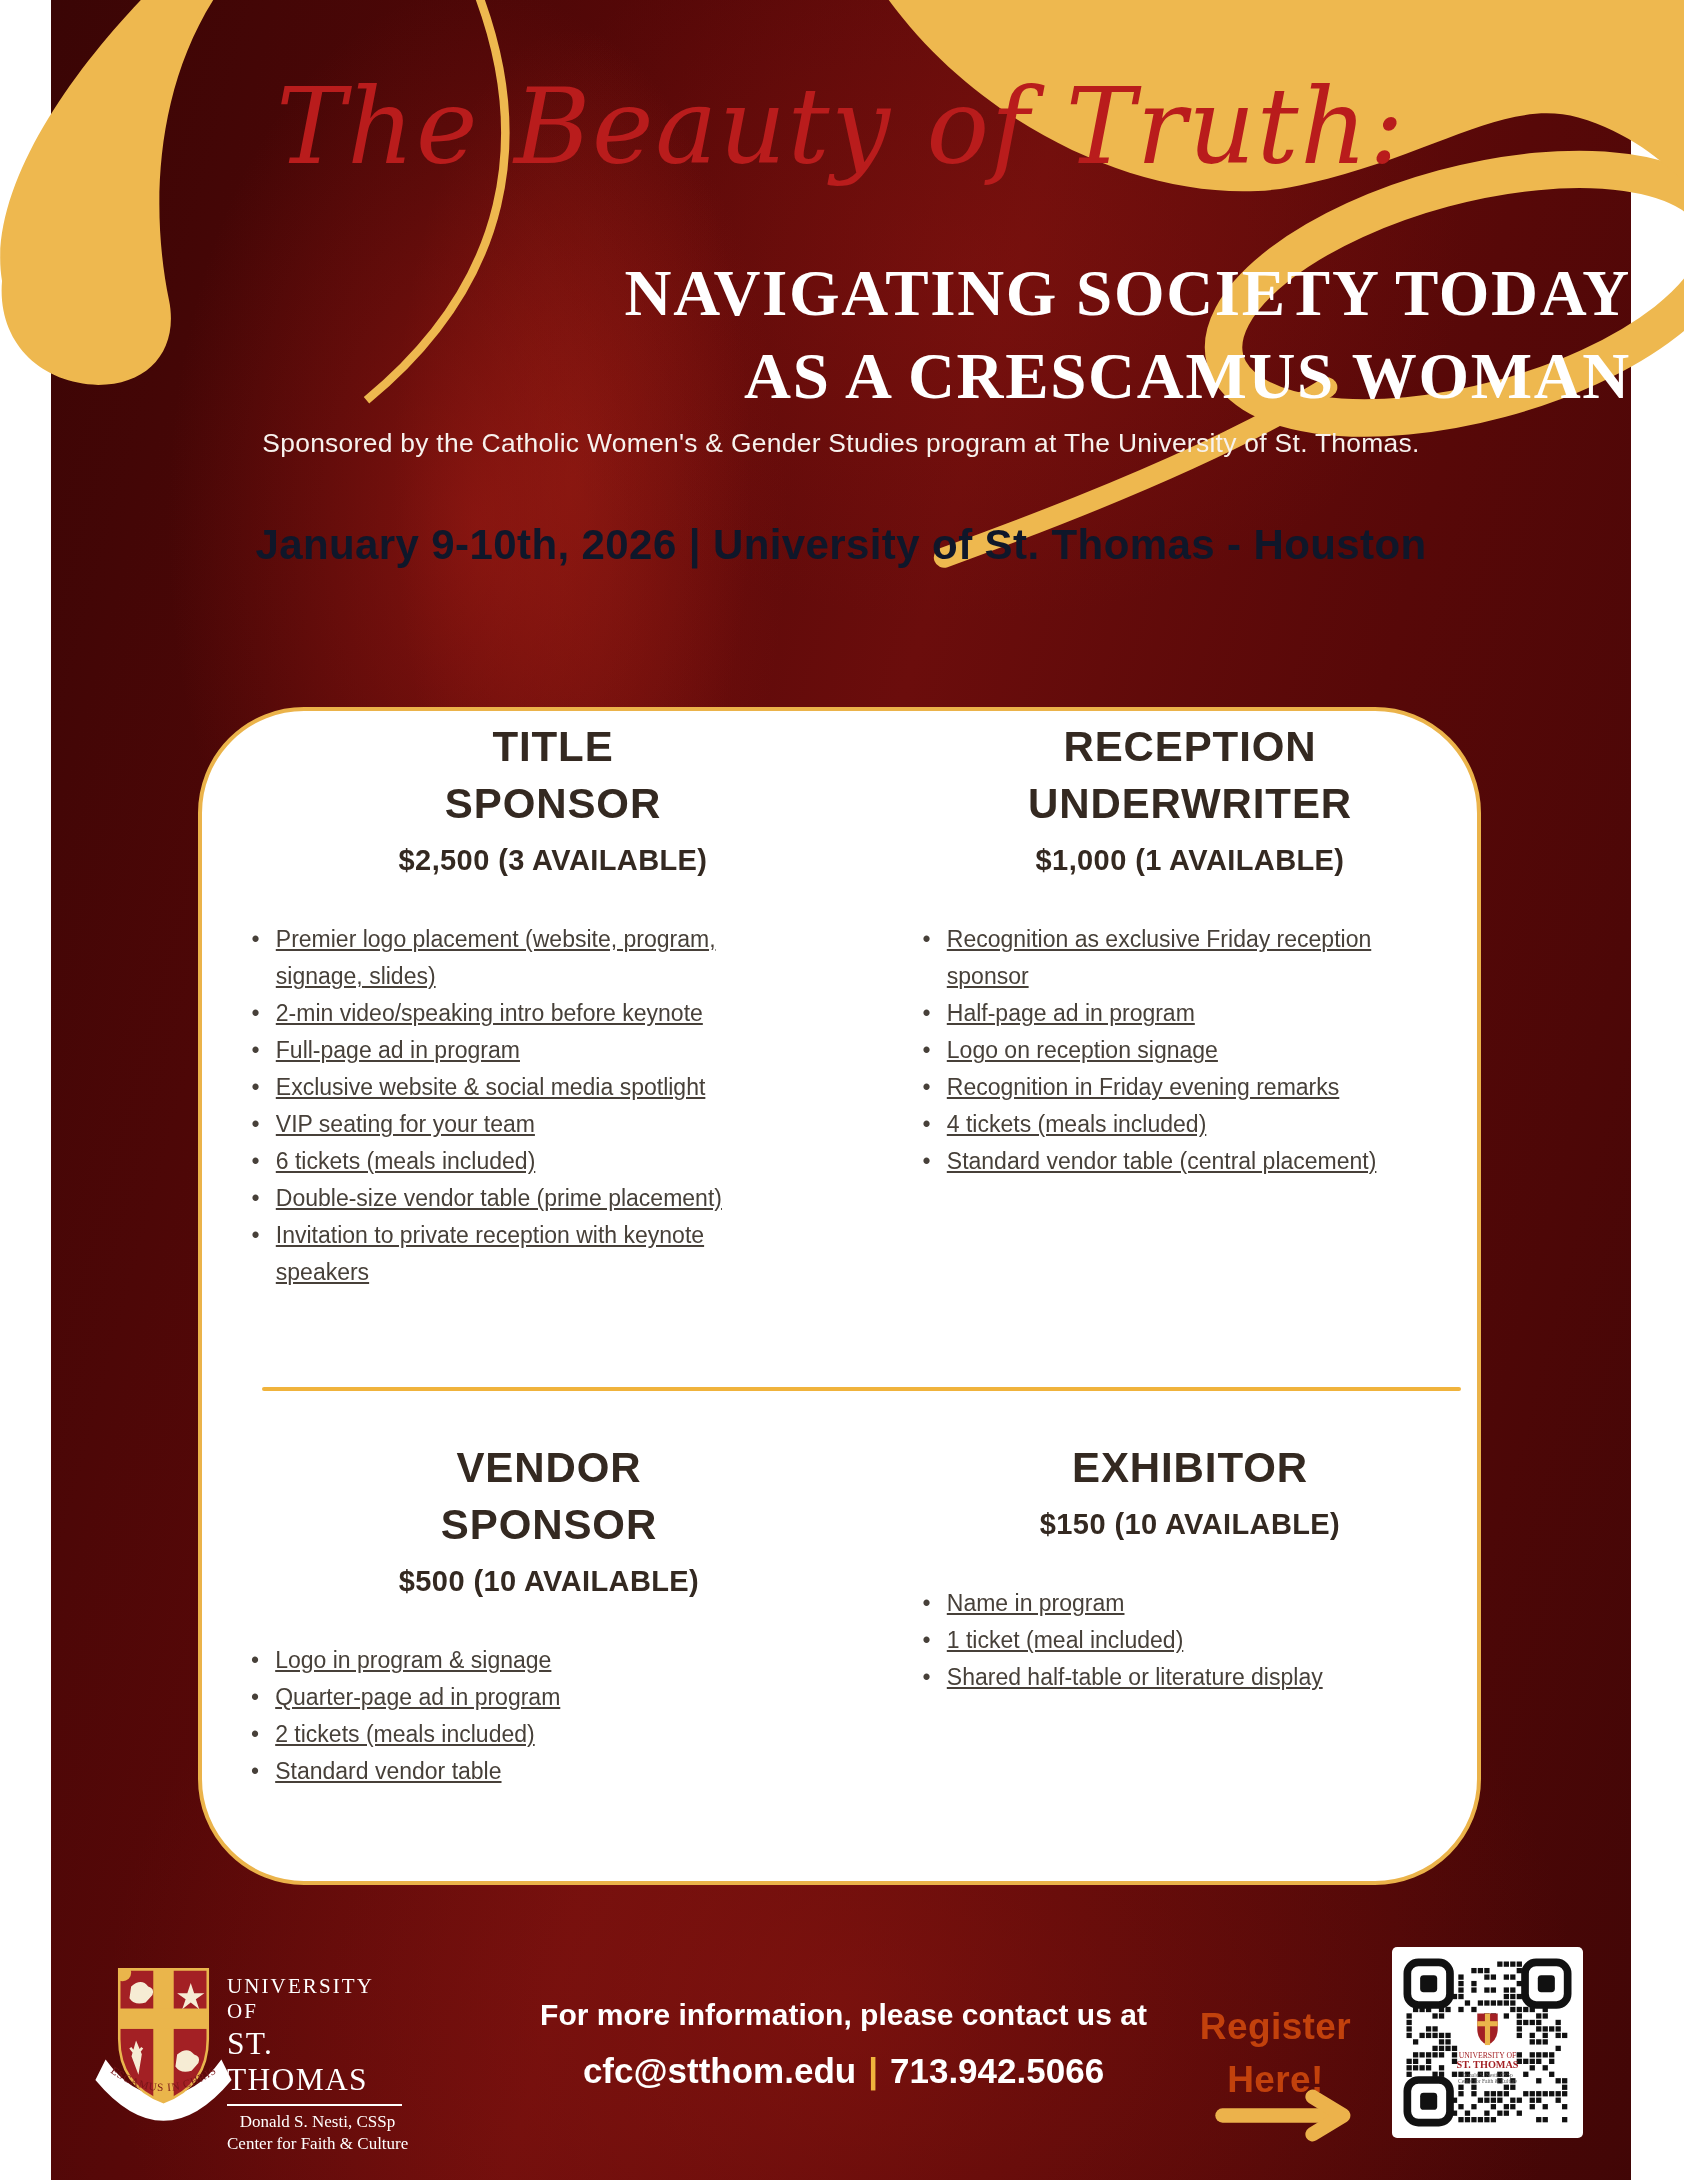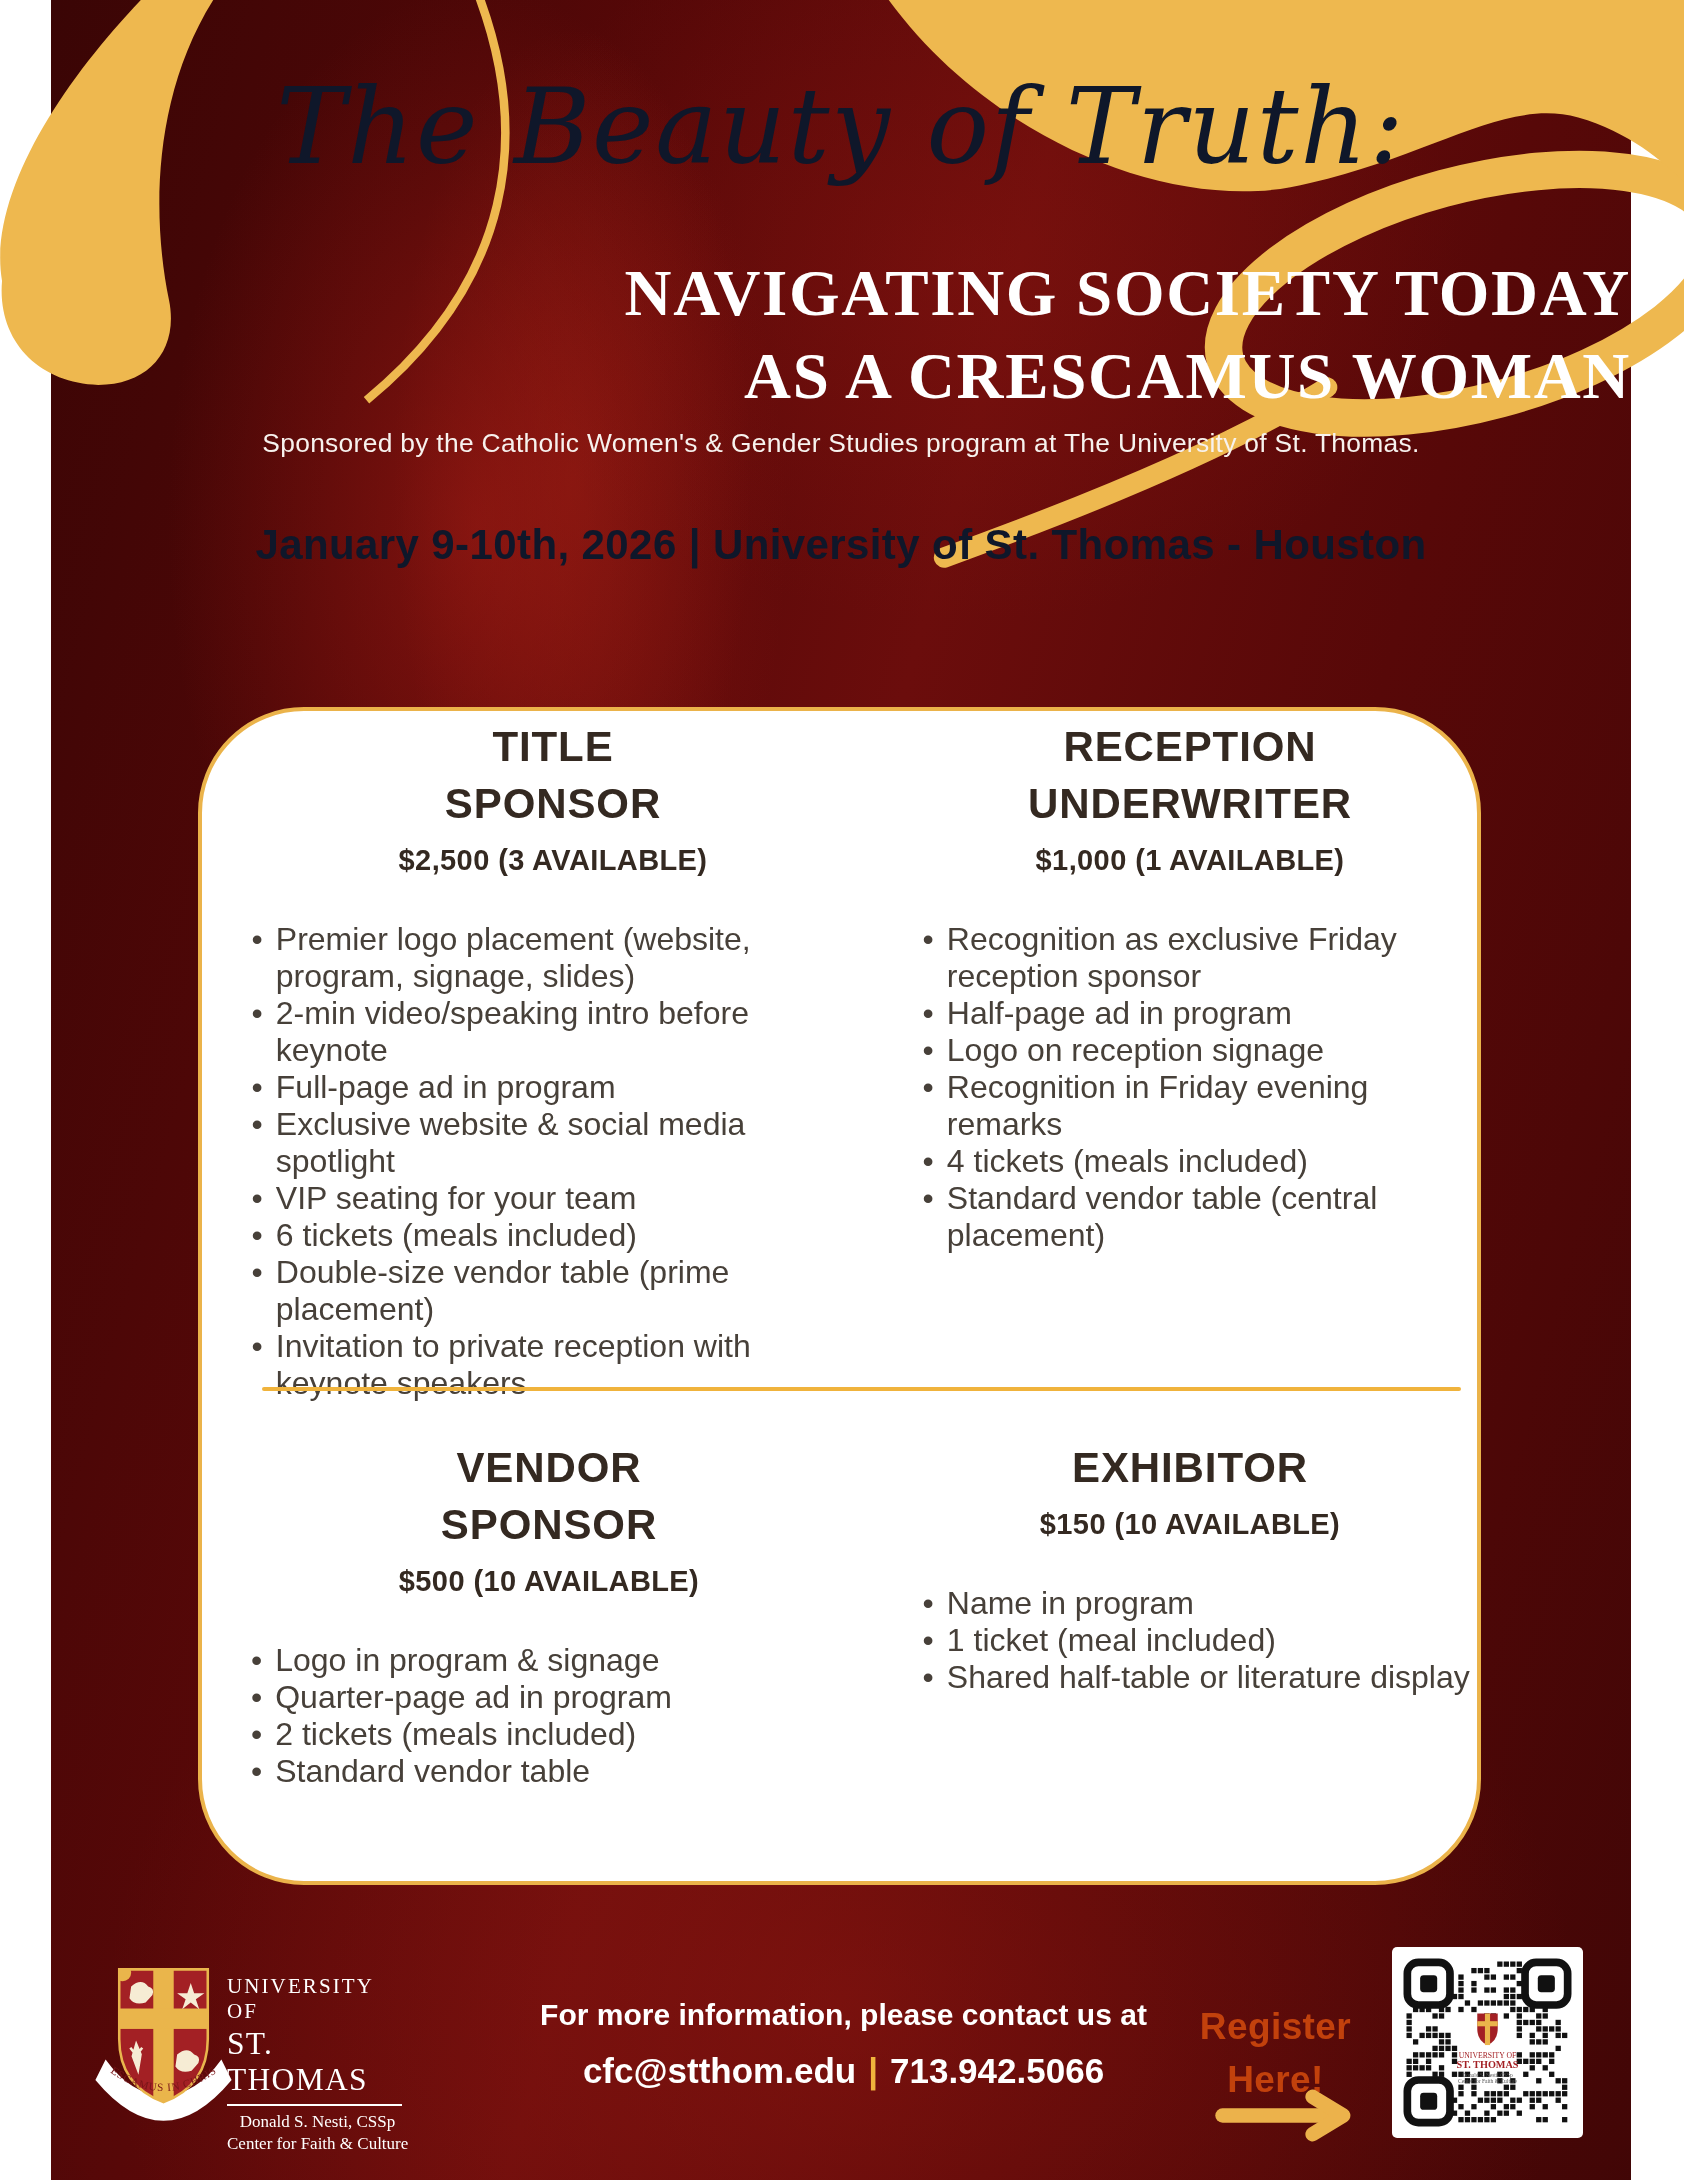--- a/index.html
+++ b/index.html
@@ -13,37 +13,37 @@
       radial-gradient(767px 554px at 58% 12%, rgba(140,22,16,.38), rgba(140,22,16,0) 65%),
       radial-gradient(1022px 767px at 50% 92%, rgba(158,27,19,.42), rgba(158,27,19,0) 72%),
       linear-gradient(105deg,#3a0505 0%,#570808 30%,#6b0d0c 48%,#570808 70%,#420606 100%);}
   .canvas::after{content:"";position:absolute;inset:0;
       background:radial-gradient(130% 120% at 50% 45%, rgba(0,0,0,0) 58%, rgba(26,2,2,.45) 100%);}
   .deco{position:absolute;z-index:1;}
   .content{position:absolute;inset:0;z-index:2;}
   
   .script-title{position:absolute;left:51px;top:66px;width:1580px;text-align:center;
       font-family:"DejaVu Serif","Liberation Serif",serif;font-style:italic;
-      font-size:104px;color:#0f172a;letter-spacing:1.7px;}
+      font-size:104px;color:#b91c1c;letter-spacing:1.7px;}
   .main-title{position:absolute;left:51px;width:1580px;text-align:right;color:#ffffff;
       font-family:Liberation Serif, serif;font-weight:bold;font-size:65px;letter-spacing:1.7px;}
   .main-title.l1{top:256px;} .main-title.l2{top:339px;}
   .subtitle{position:absolute;left:51px;top:428px;width:1580px;text-align:center;
       color:#f7f2ee;font-size:26.4px;letter-spacing:0.3px;}
   .date-line{position:absolute;left:51px;top:521px;width:1580px;text-align:center;
       color:#0f172a;font-weight:bold;font-size:42px;letter-spacing:0.4px;}
   
   .card{position:absolute;left:198px;top:707px;width:1283px;height:1178px;background:#ffffff;
       border:4.3px solid #ebb34a;border-radius:106px;box-sizing:border-box;}
   .tier{position:absolute;text-align:center;}
   .tier-name{font-weight:bold;font-size:42px;line-height:57px;letter-spacing:0.9px;
       color:#342921;white-space:pre-line;}
   .tier-price{margin-top:12px;font-weight:bold;font-size:29px;letter-spacing:0.4px;color:#342921;}
   .tier ul{list-style:none;padding:0;text-align:left;margin:44px 0 0 6.8px;}
-  .tier li{position:relative;padding-left:31px;font-size:32px;line-height:37px;color:#474039;}
+  .tier li{position:relative;padding-left:31px;font-size:23px;line-height:37px;color:#474039;text-decoration:underline;}
   .tier li::before{content:"\2022";position:absolute;left:6.8px;color:#474039;}
   .tier-1{left:36px;top:6.8px;width:630px;}   .tier-1 ul{width:542px;}
   .tier-2{left:707px;top:6.8px;width:562px;}  .tier-2 ul{width:508px;}
   .tier-3{left:32px;top:728px;width:630px;} .tier-3 ul{width:542px;margin-left:10.2px;}
   .tier-4{left:707px;top:728px;width:562px;}.tier-4 ul{width:559px;}
   .divider{position:absolute;left:60px;top:676px;width:1199px;height:4.3px;
       background:#f0b33c;border-radius:2.6px;}
   
   .org-block{position:absolute;left:227px;top:1974px;width:181px;color:#ffffff;
       font-family:"Liberation Serif",serif;text-align:center;}

